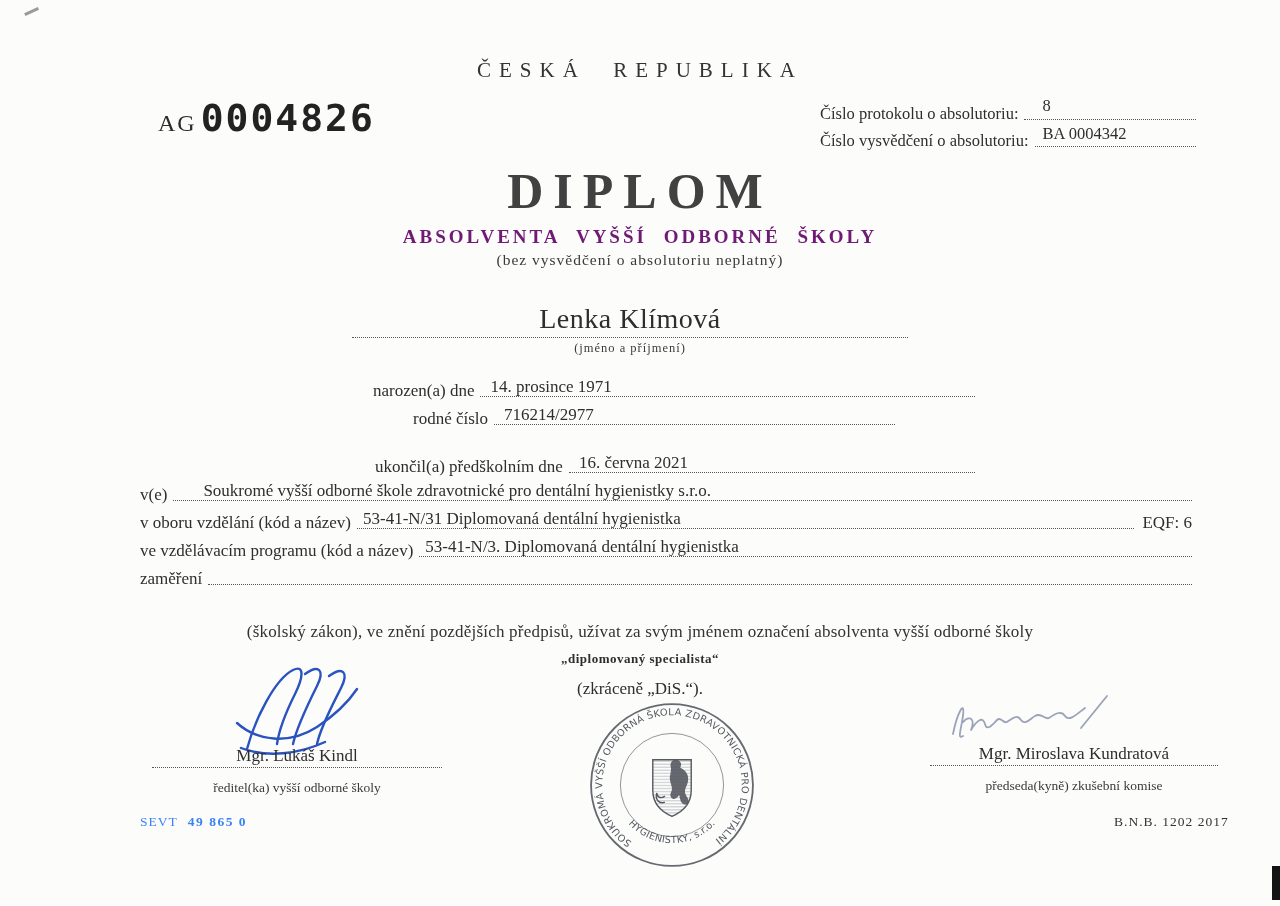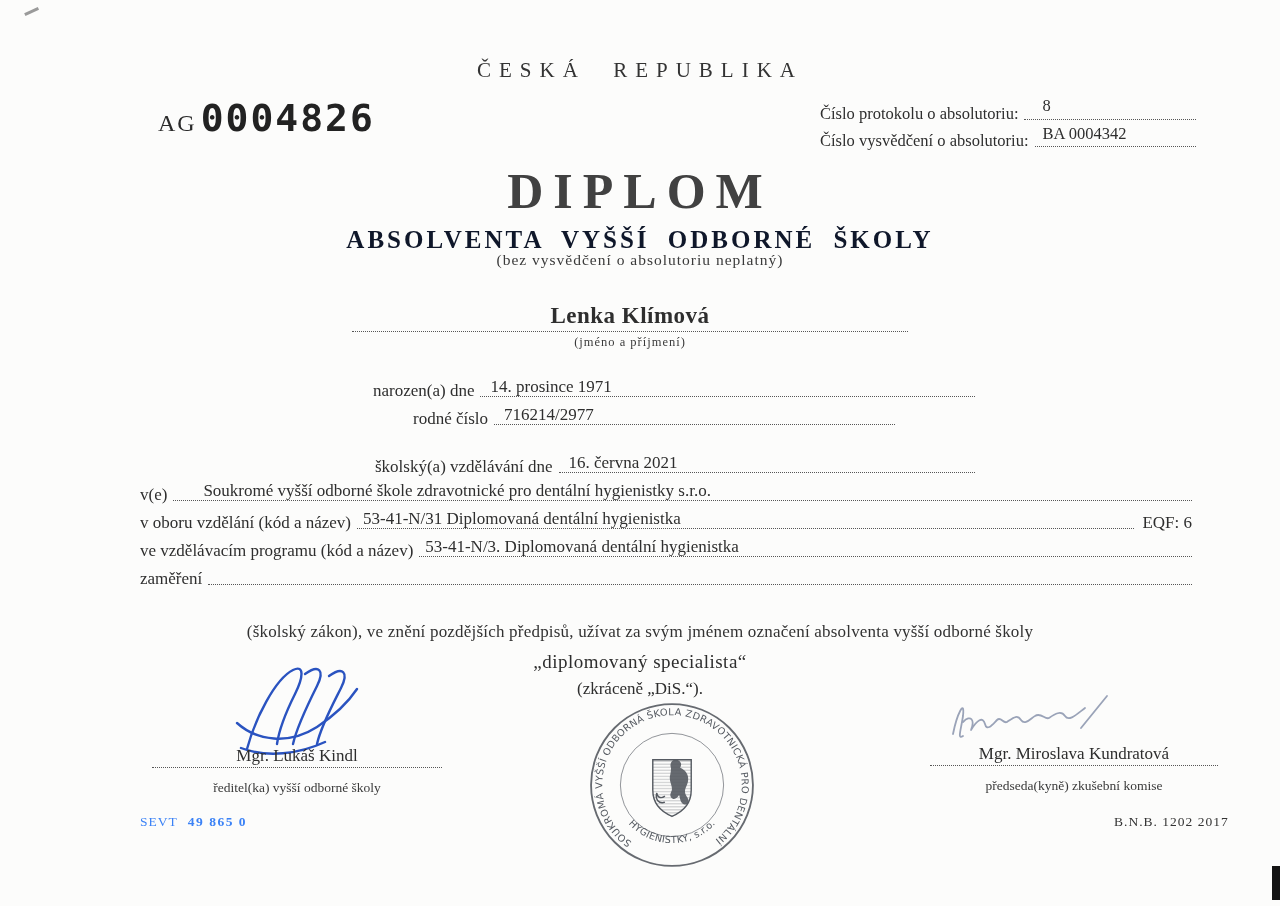--- a/index.html
+++ b/index.html
@@ -18,35 +18,35 @@
     overflow:hidden;
   }
   .abs{position:absolute;}
   .center{left:0;width:100%;text-align:center;}
 
   .country{font-size:21px;letter-spacing:8px;word-spacing:14px;color:#333;}
   .serial-prefix{font-size:24px;letter-spacing:2px;color:#2b2b2b;}
   .serial-number{font-family:"DejaVu Sans Mono",monospace;font-weight:bold;font-size:38px;letter-spacing:2px;color:#222;margin-left:4px;}
 
   .title-main{font-size:50px;font-weight:bold;letter-spacing:10px;color:#414141;}
-  .title-sub{font-size:25px;font-weight:bold;letter-spacing:3px;word-spacing:9px;color:#0f172a;}
+  .title-sub{font-size:19px;font-weight:bold;letter-spacing:3px;word-spacing:9px;color:#701a75;}
   .title-note{font-size:15.5px;letter-spacing:1px;color:#3a3a3a;}
 
   .field{display:flex;align-items:flex-end;font-size:17px;}
   .flabel{white-space:nowrap;padding-right:6px;}
   .fline{flex:1;border-bottom:1.6px dotted var(--line);margin-bottom:4px;min-height:10px;}
   .fval{position:relative;top:1px;display:inline-block;white-space:nowrap;padding-left:10px;}
   .eqf{white-space:nowrap;padding-left:8px;}
 
   .name-line{border-bottom:1.6px dotted var(--line);padding-bottom:2px;text-align:center;}
-  .holder-name{font-size:23px;font-weight:bold;letter-spacing:0.5px;}
+  .holder-name{font-size:28px;font-weight:normal;letter-spacing:0.5px;}
   .caption{text-align:center;font-size:12.5px;letter-spacing:1px;padding-top:3px;color:#3a3a3a;}
 
   .legal{font-size:17px;letter-spacing:0.2px;color:#323232;}
-  .designation{font-size:19px;font-weight:normal;letter-spacing:0.5px;}
+  .designation{font-size:13px;font-weight:bold;letter-spacing:0.5px;}
   .abbrev{font-size:17px;}
 
   .sig-wrap{text-align:center;}
   .sig-line{border-bottom:1.6px dotted var(--line);text-align:center;font-size:17px;padding-bottom:1px;}
   .sig-role{text-align:center;font-size:13.5px;padding-top:4px;color:#3a3a3a;margin-top:8px;}
 
   .footer-left{font-size:13.5px;letter-spacing:1px;color:#3b82f6;}
   .footer-left b{margin-left:10px;letter-spacing:1.5px;}
   .footer-right{font-size:13.5px;letter-spacing:1px;color:#333;}
 
@@ -92,21 +92,21 @@
   <div class="field abs" style="left:373px;top:376px;width:602px;">
     <span class="flabel">narozen(a) dne</span>
     <span class="fline"><span class="fval">14. prosince 1971</span></span>
   </div>
   <div class="field abs" style="left:413px;top:404px;width:482px;">
     <span class="flabel">rodné číslo</span>
     <span class="fline"><span class="fval">716214/2977</span></span>
   </div>
 
   <div class="field abs" style="left:375px;top:452px;width:600px;">
-    <span class="flabel">školský(a) vzdělávání dne</span>
+    <span class="flabel">ukončil(a) předškolním dne</span>
     <span class="fline"><span class="fval">16. června 2021</span></span>
   </div>
   <div class="field abs" style="left:140px;top:480px;width:1052px;">
     <span class="flabel">v(e)</span>
     <span class="fline"><span class="fval" style="padding-left:30px;">Soukromé vyšší odborné škole zdravotnické pro dentální hygienistky s.r.o.</span></span>
   </div>
   <div class="field abs" style="left:140px;top:508px;width:1052px;">
     <span class="flabel">v oboru vzdělání (kód a název)</span>
     <span class="fline"><span class="fval" style="padding-left:6px;">53-41-N/31 Diplomovaná dentální hygienistka</span></span>
     <span class="eqf">EQF: 6</span>

